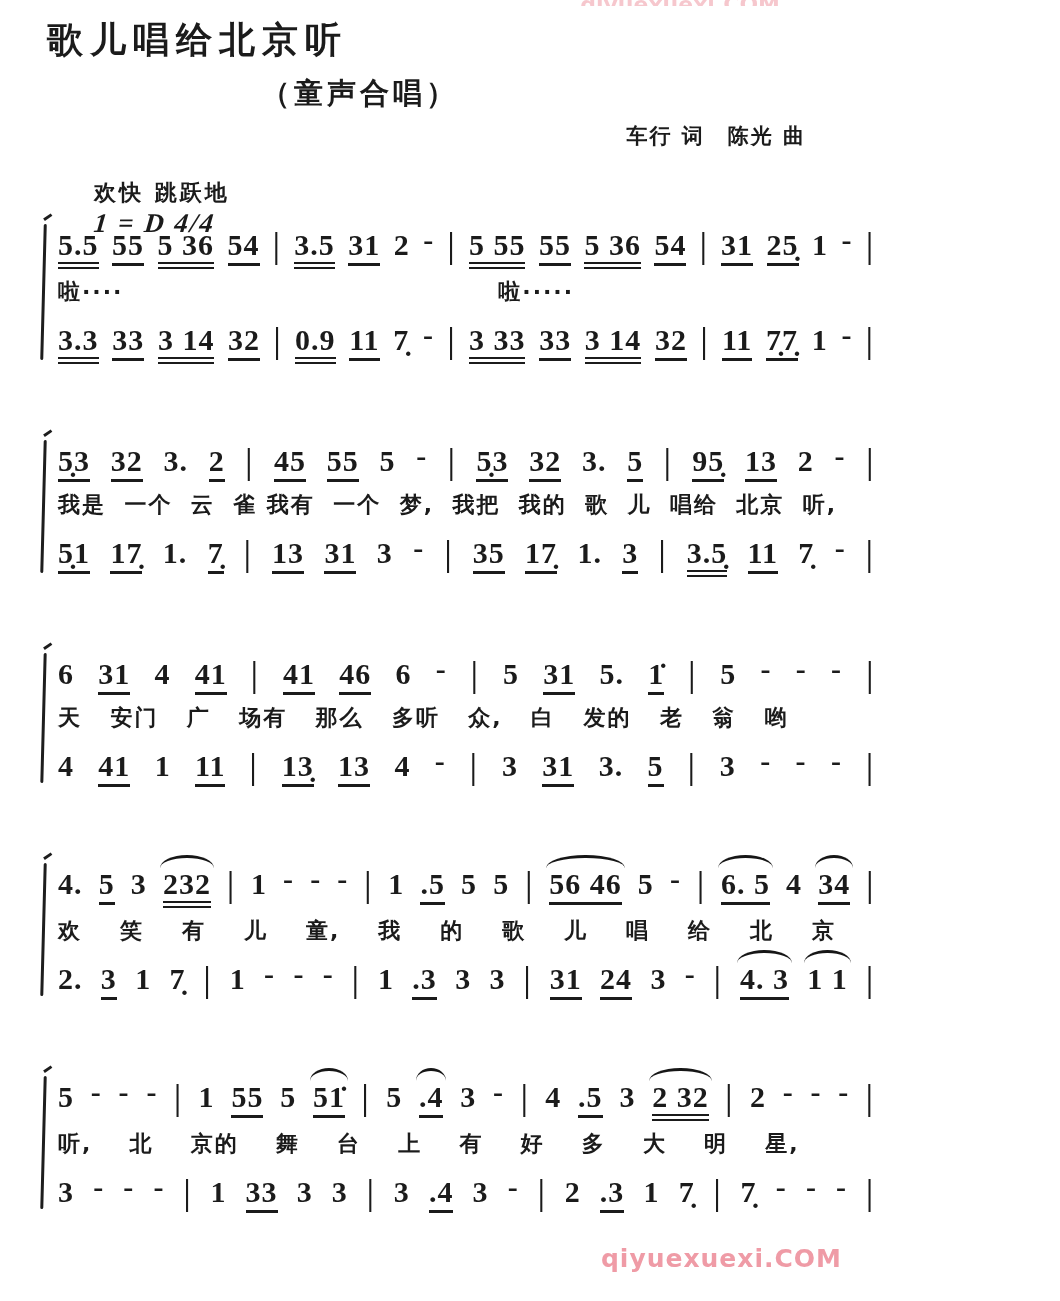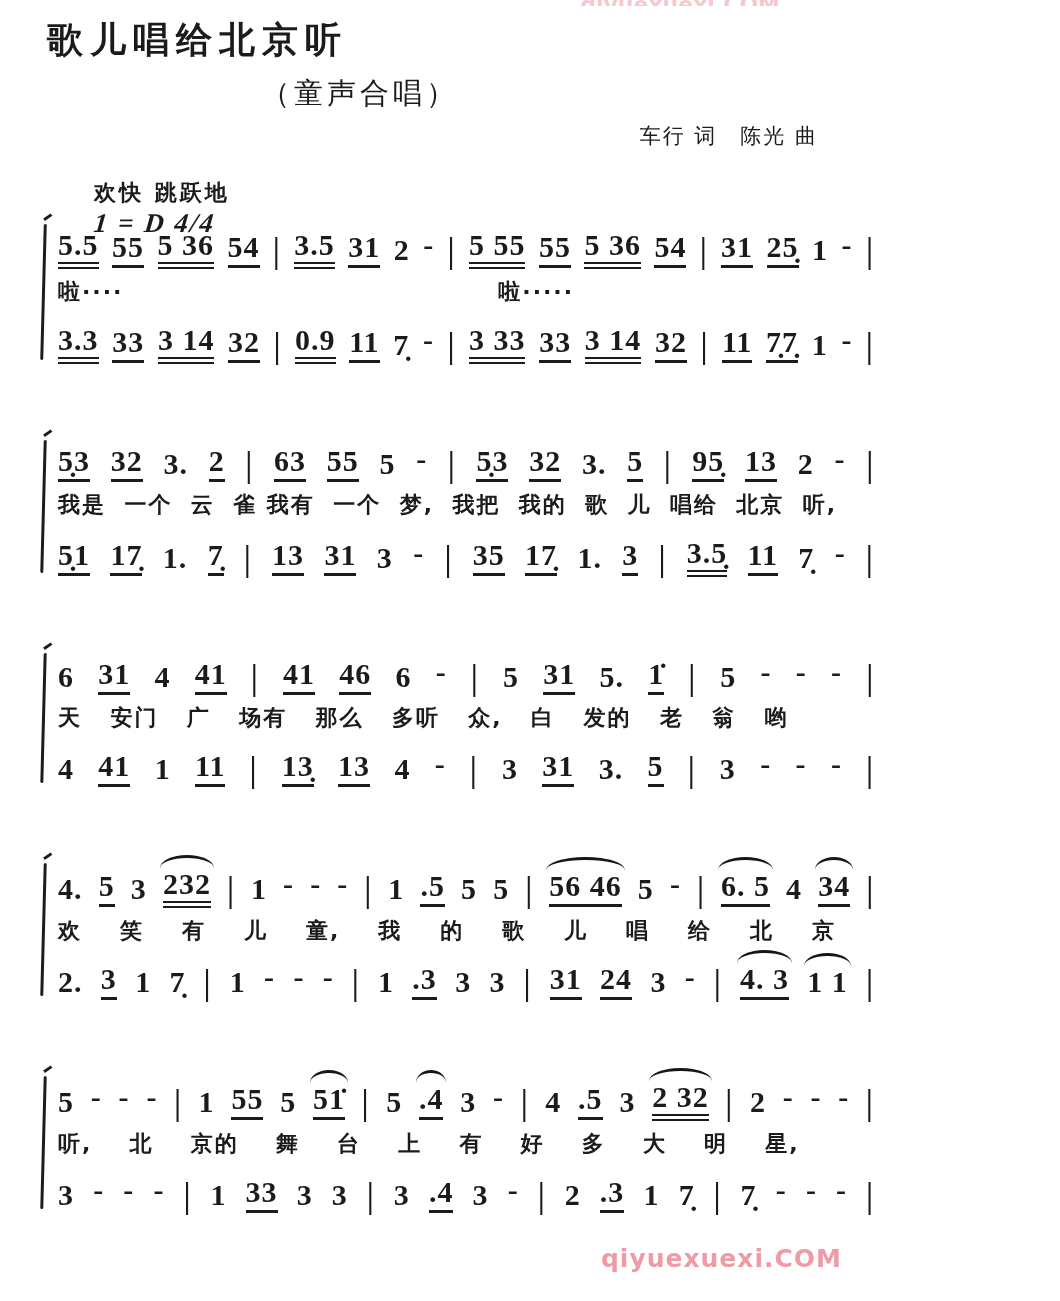--- a/index.html
+++ b/index.html
@@ -3,37 +3,37 @@
 <meta charset="utf-8">
 <style>
   html,body{margin:0;padding:0;width:1060px;height:1301px;background:#ffffff;overflow:hidden;}
   .sheet{position:relative;width:900px;height:1301px;background:#ffffff;color:#1b1b1b;
          font-family:"DejaVu Sans",sans-serif;}
 
   
   .title{position:absolute;top:16px;left:0;width:720px;text-align:left;
          font-size:36px;font-weight:bold;letter-spacing:7px;margin-left:47px;}
   .subtitle{position:absolute;top:74px;left:0;width:720px;text-align:center;
-         font-size:29px;font-weight:normal;letter-spacing:4px;}
-  .credits{position:absolute;top:118px;right:82px;text-align:left;
-         font-size:21px;line-height:1.75;font-weight:400;letter-spacing:2px;}
+         font-size:29px;font-weight:bold;letter-spacing:4px;}
+  .credits{position:absolute;top:118px;right:94px;text-align:left;
+         font-size:21px;line-height:1.75;font-weight:700;letter-spacing:2px;}
   .tempo-row{position:absolute;top:178px;left:48px;display:flex;align-items:baseline;flex-direction:column;}
   .tempo-text{font-size:22px;font-weight:bold;letter-spacing:3px;}
   .key-sig{margin-left:46px;font-family:"Liberation Serif",serif;font-style:italic;
          font-weight:bold;font-size:27px;letter-spacing:2px;transform:skewX(-6deg);}
 
   
   #score{position:absolute;top:212px;left:40px;right:26px;}
   .system{position:relative;padding-left:18px;margin-bottom:64px;}
   .brace{position:absolute;left:2px;top:12px;bottom:4px;width:3px;background:#1d1d1d;
          transform:skewX(-1.5deg);border-radius:2px;}
   .brace::before{content:"";position:absolute;top:-6px;left:1px;width:9px;height:3px;
          background:#1d1d1d;transform:rotate(-35deg);transform-origin:left bottom;}
 
-  .voice{display:flex;justify-content:space-between;align-items:center;
+  .voice{display:flex;justify-content:space-between;align-items:flex-start;
          padding-top:18px;min-height:34px;}
   .note{font-family:"Liberation Serif",serif;font-weight:bold;font-size:30px;line-height:1;
         white-space:pre;position:relative;letter-spacing:1px;}
   .u1{border-bottom:3px solid #1b1b1b;padding-bottom:3px;}
   .u2{border-bottom:7px double #1b1b1b;padding-bottom:2px;}
   .bar{transform:scaleY(1.22);}
   .dash{transform:translateY(-5px);}
   .arc::before{content:"";position:absolute;left:-3px;right:-3px;top:-14px;height:10px;
         border-top:3px solid #161616;border-radius:50% 50% 0 0 / 100% 100% 0 0;}
 
@@ -125,21 +125,21 @@
         </div>
       </div>
       <div class="system">
         <span class="brace"></span>
         <div class="voice">
           <span class="note u1">5̣3</span>
           <span class="note u1">32</span>
           <span class="note">3.</span>
           <span class="note u1">2</span>
           <span class="note bar">|</span>
-          <span class="note u1">63</span>
+          <span class="note u1">45</span>
           <span class="note u1">55</span>
           <span class="note">5</span>
           <span class="note dash">-</span>
           <span class="note bar">|</span>
           <span class="note u1">5̣3</span>
           <span class="note u1">32</span>
           <span class="note">3.</span>
           <span class="note u1">5</span>
           <span class="note bar">|</span>
           <span class="note u1">95̣</span>

